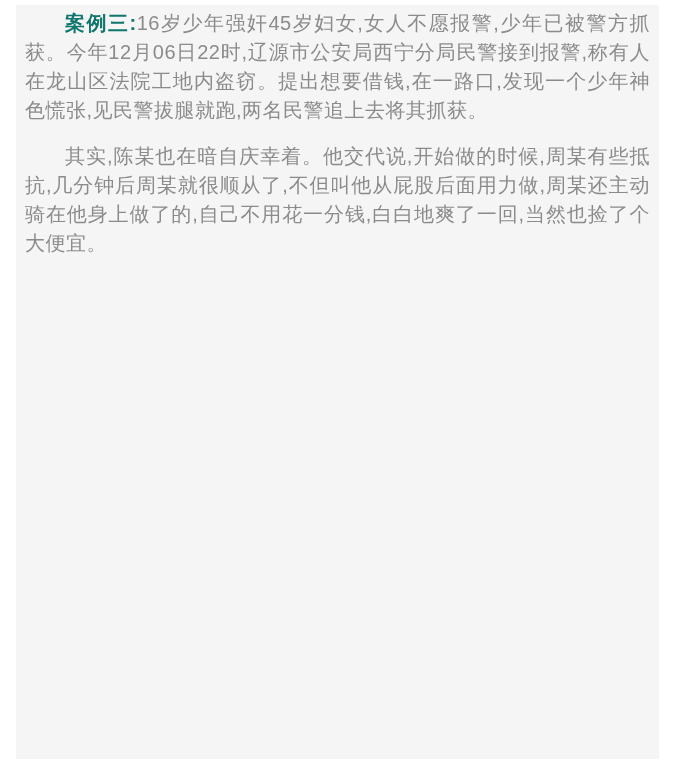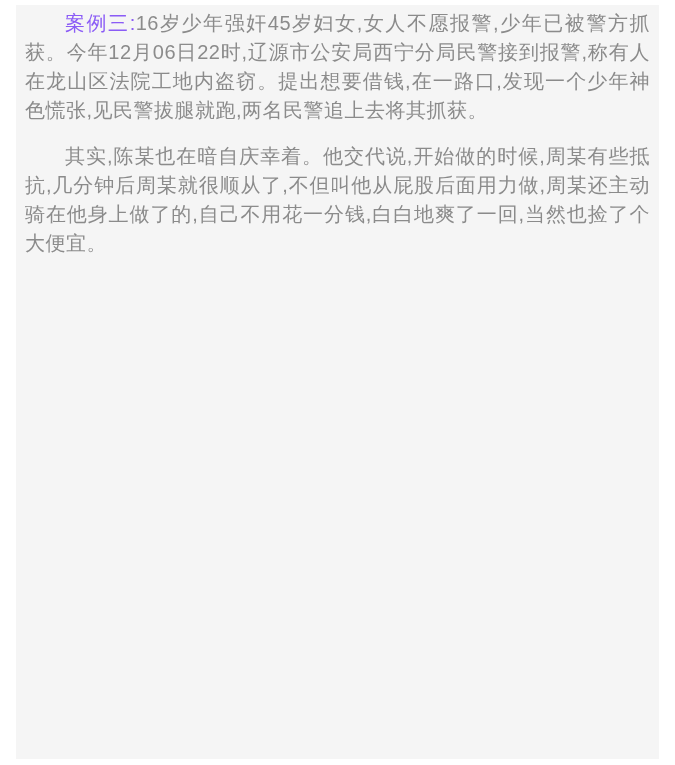--- a/index.html
+++ b/index.html
@@ -26,22 +26,22 @@
     line-height: 29px;
     color: #8b8b8b;
     text-indent: 2em;
     text-align: justify;
     letter-spacing: 0.5px;
   }
   .article p:last-child {
     margin-bottom: 16px;
   }
   .case-label {
-    font-weight: normal;
-    color: #8b5cf6;
+    font-weight: bold;
+    color: #0f766e;
   }
 </style>
 </head>
 <body>
 
 <div class="content-panel">
   <div class="article">
     <p><span class="case-label">案例三:</span><span>16岁少年强奸45岁妇女,女人不愿报警,少年已被警方抓获。今年12月06日22时,辽源市公安局西宁分局民警接到报警,称有人在龙山区法院工地内盗窃。提出想要借钱,在一路口,发现一个少年神色慌张,见民警拔腿就跑,两名民警追上去将其抓获。</span></p>
     <p><span>其实,陈某也在暗自庆幸着。他交代说,开始做的时候,周某有些抵抗,几分钟后周某就很顺从了,不但叫他从屁股后面用力做,周某还主动骑在他身上做了的,自己不用花一分钱,白白地爽了一回,当然也捡了个大便宜。</span></p>
   </div>

